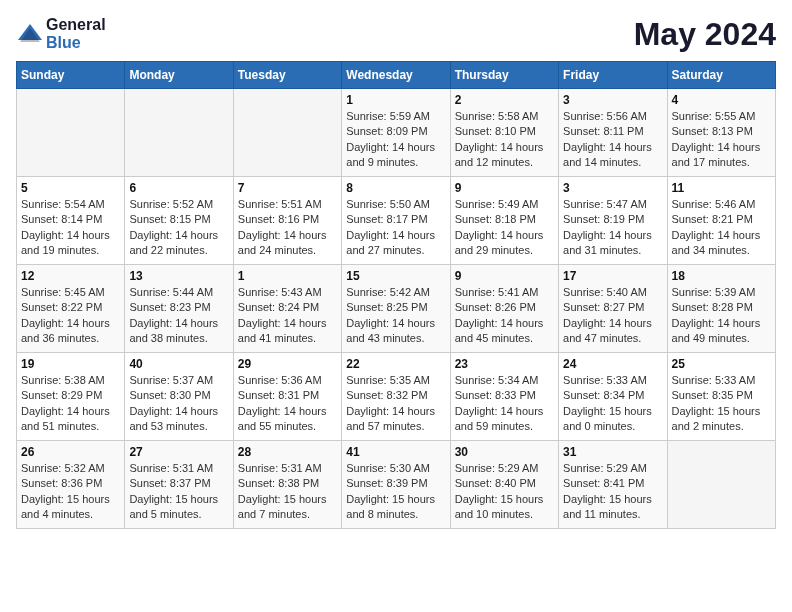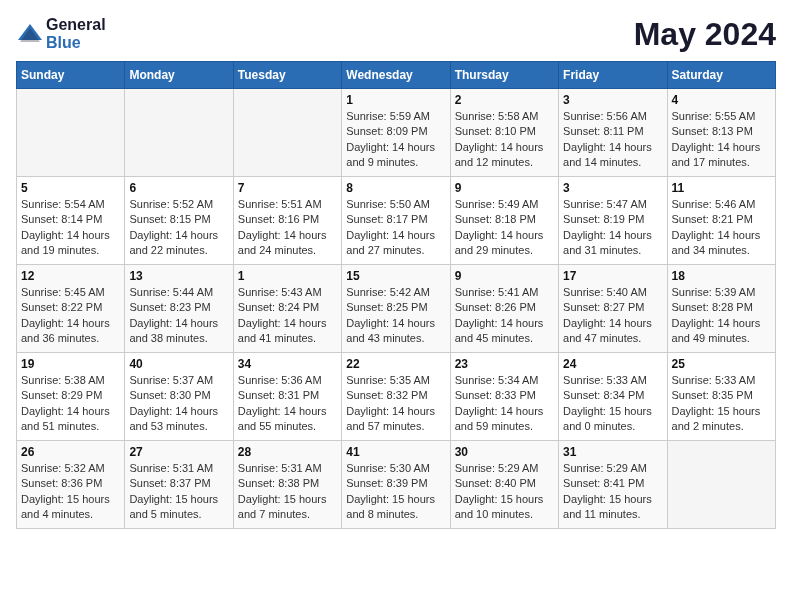--- a/index.html
+++ b/index.html
@@ -195,21 +195,21 @@
       <tr>
         <td>
           <span class="day-number">19</span>
           <div class="cell-info">Sunrise: 5:38 AM<br>Sunset: 8:29 PM<br>Daylight: 14 hours and 51 minutes.</div>
         </td>
         <td>
           <span class="day-number">40</span>
           <div class="cell-info">Sunrise: 5:37 AM<br>Sunset: 8:30 PM<br>Daylight: 14 hours and 53 minutes.</div>
         </td>
         <td>
-          <span class="day-number">34</span>
+          <span class="day-number">29</span>
           <div class="cell-info">Sunrise: 5:36 AM<br>Sunset: 8:31 PM<br>Daylight: 14 hours and 55 minutes.</div>
         </td>
         <td>
           <span class="day-number">22</span>
           <div class="cell-info">Sunrise: 5:35 AM<br>Sunset: 8:32 PM<br>Daylight: 14 hours and 57 minutes.</div>
         </td>
         <td>
           <span class="day-number">23</span>
           <div class="cell-info">Sunrise: 5:34 AM<br>Sunset: 8:33 PM<br>Daylight: 14 hours and 59 minutes.</div>
         </td>

